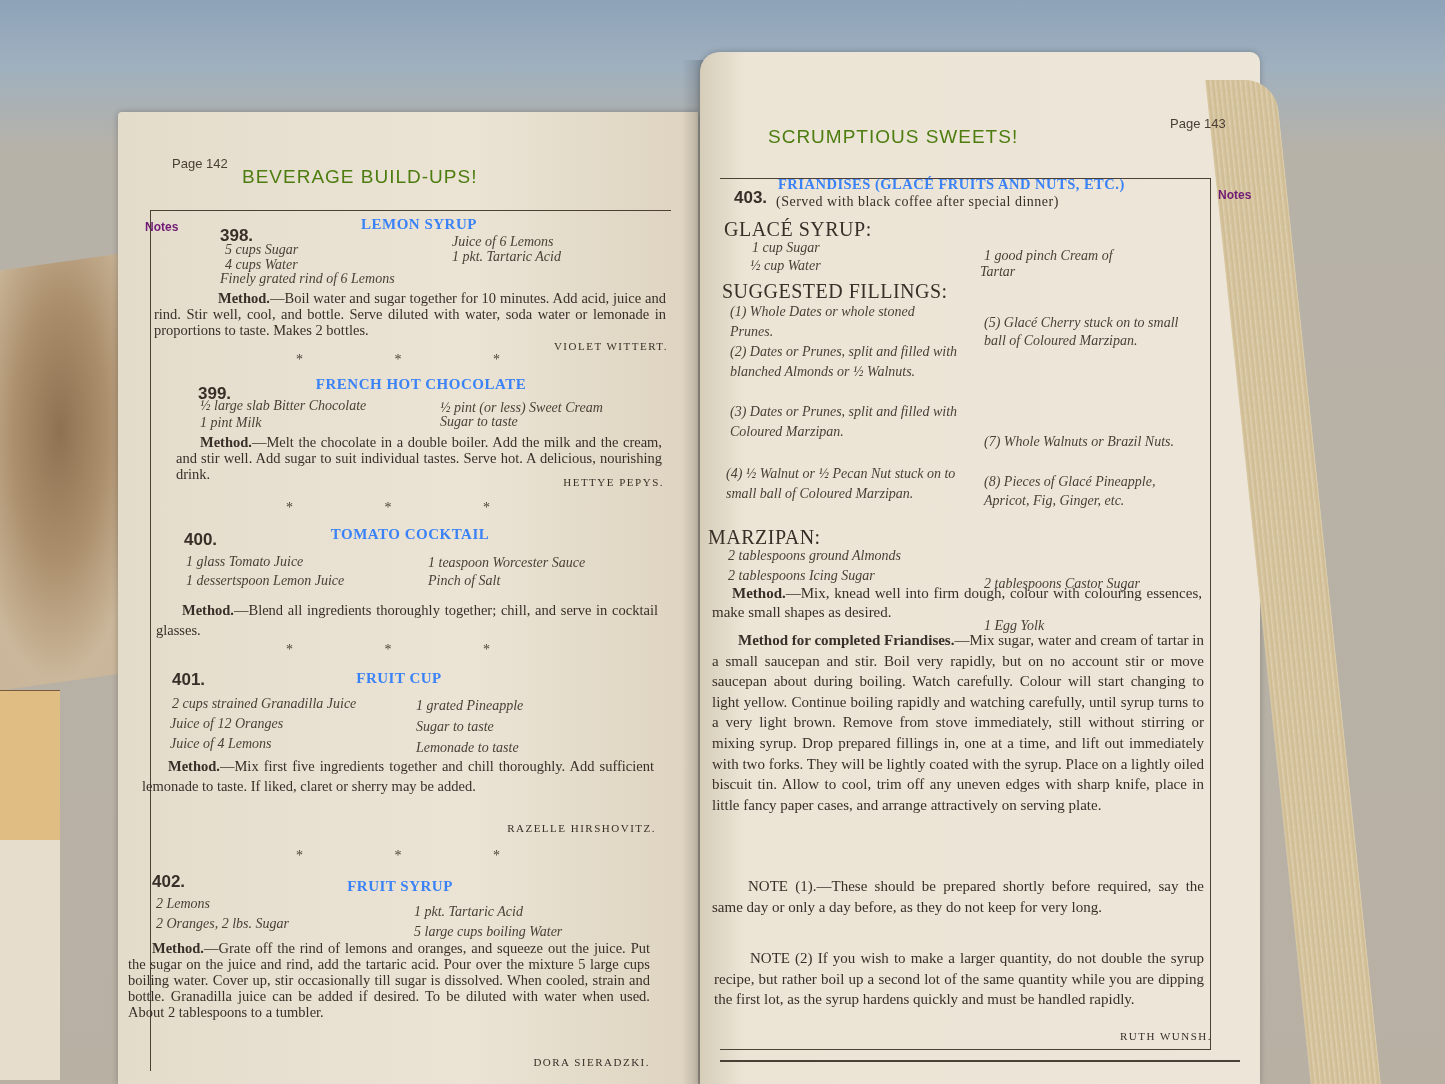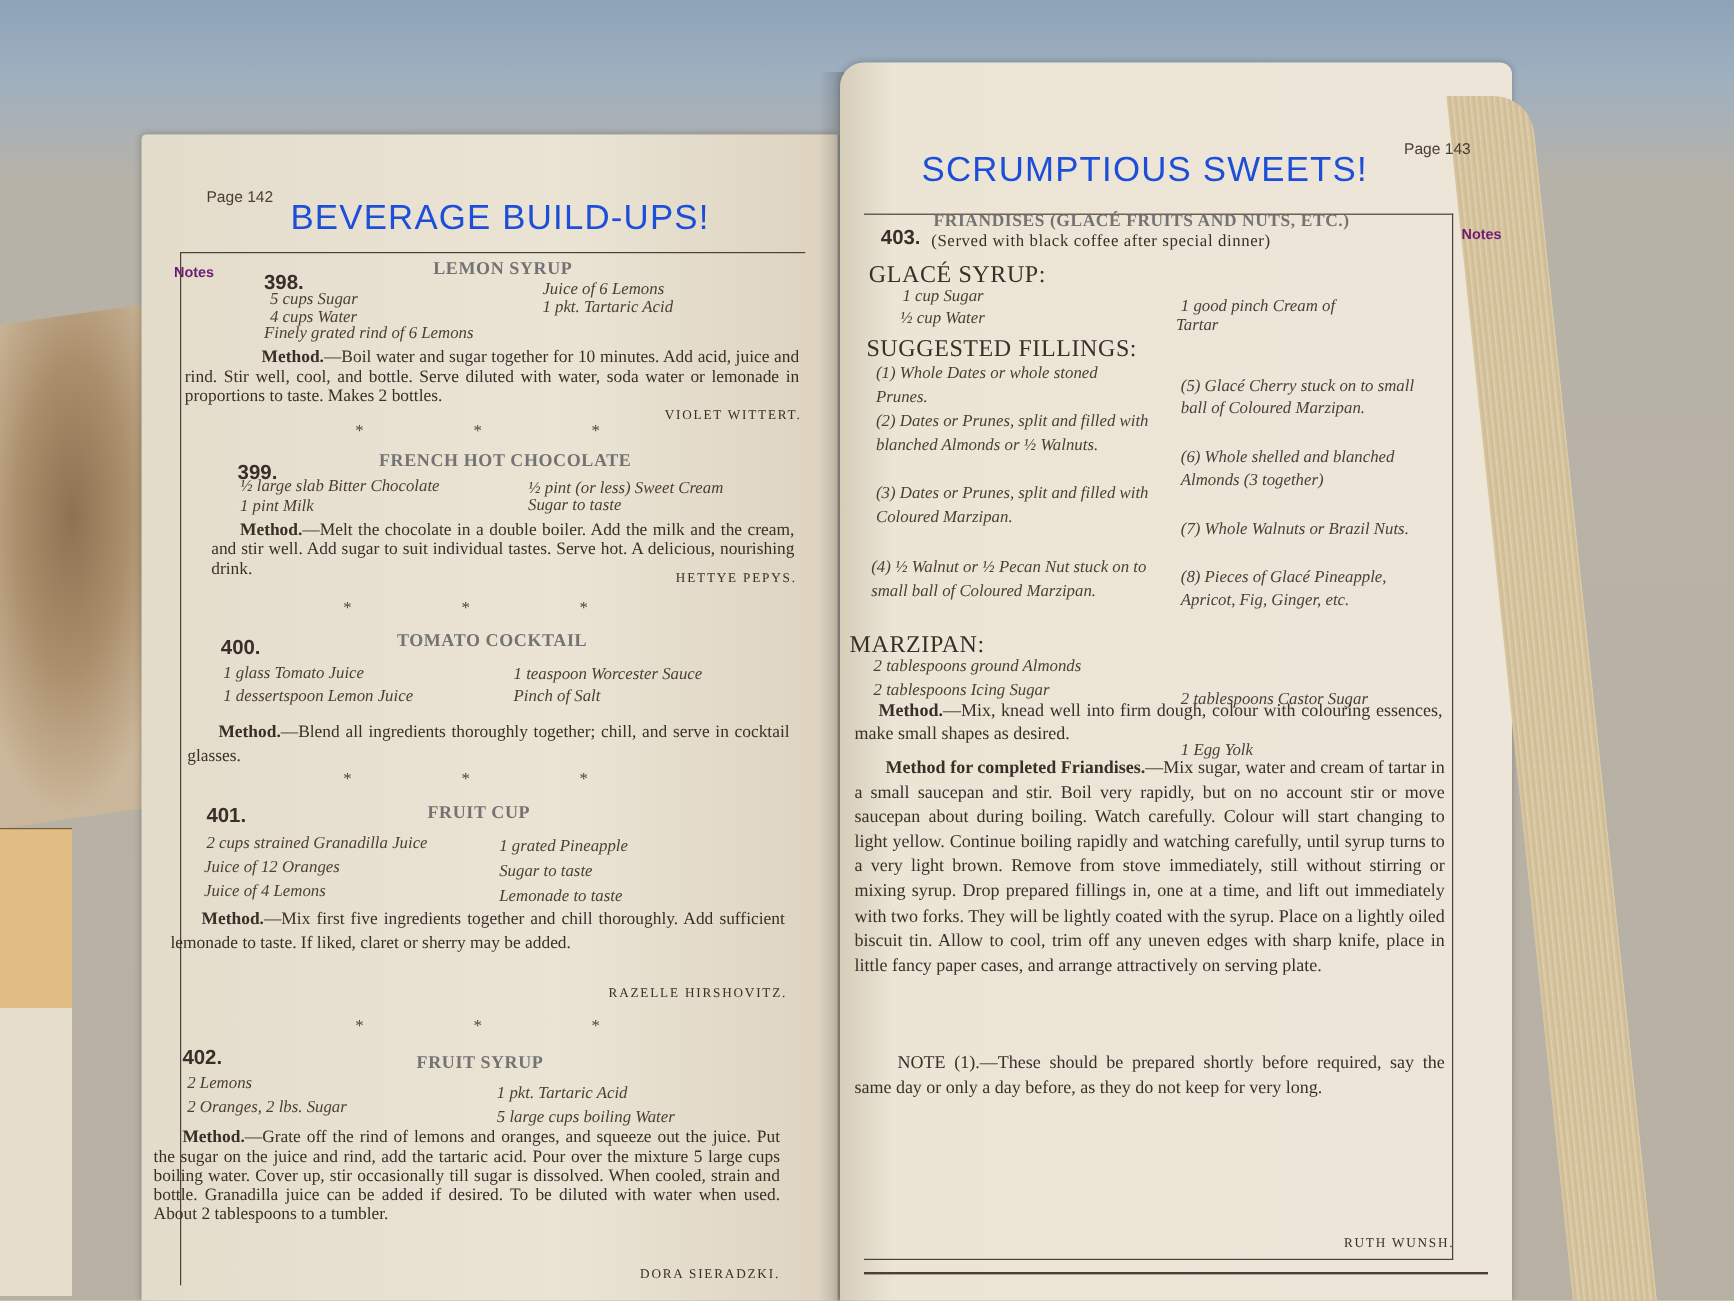--- a/index.html
+++ b/index.html
@@ -14,28 +14,28 @@
   .bg-paper{position:absolute;left:0;top:840px;width:60px;height:240px;background:#e6ddcc;}
   .page{position:absolute;background:#e9e2d2;box-shadow:0 0 6px rgba(0,0,0,.25);}
   .page-left{left:118px;top:112px;width:580px;height:972px;border-radius:4px 0 0 0;
        background:linear-gradient(90deg,#e4dccb 0%,#ebe4d5 60%,#ddd3bf 100%);}
   .page-right{left:700px;top:52px;width:560px;height:1032px;border-radius:20px 10px 0 0;
        background:linear-gradient(90deg,#d6cdb9 0%,#ece5d6 8%,#ede6d8 100%);}
   .page-edges{position:absolute;left:1258px;top:80px;width:70px;height:1004px;
        background:repeating-linear-gradient(90deg,#d9c9a6 0,#cfbb92 3px,#e0d2b2 5px);
        border-radius:0 30px 0 0;transform:skewX(6deg);}
   .page-num{position:absolute;font-family:"Liberation Sans",sans-serif;font-size:13px;color:#4a3e34;}
-  .chapter{position:absolute;font-family:"Liberation Sans",sans-serif;font-size:29px;letter-spacing:1px;color:#1d4ed8;white-space:nowrap;}
+  .chapter{position:absolute;font-family:"Liberation Sans",sans-serif;font-size:19px;letter-spacing:1px;color:#4d7c0f;white-space:nowrap;}
   .notes{position:absolute;font-family:"Liberation Sans",sans-serif;font-weight:bold;font-size:12px;color:#701a75;}
   .box{position:absolute;border:1.4px solid #4b3f36;border-bottom:none;}
   .box-left{left:150px;top:210px;width:520px;height:860px;border-right:none;}
   .box-right{left:720px;top:178px;width:490px;height:870px;border-left:none;border-bottom:1.4px solid #4b3f36;}
   .recipe{position:absolute;width:490px;}
   .rnum{position:absolute;font-family:"Liberation Sans",sans-serif;font-weight:bold;font-size:17px;color:#3a2f28;}
-  .rtitle{position:absolute;left:0;right:0;text-align:center;font-weight:bold;font-size:15px;letter-spacing:.5px;color:#737373;}
+  .rtitle{position:absolute;left:0;right:0;text-align:center;font-weight:bold;font-size:15px;letter-spacing:.5px;color:#3b82f6;}
   .ing{position:absolute;font-style:italic;font-size:14px;color:#4a3f36;white-space:nowrap;}
   .method{position:absolute;font-size:14.5px;line-height:16px;text-align:justify;color:#3a2f28;}
   .method b{font-weight:bold;}
   .author{position:absolute;right:0;font-size:11px;letter-spacing:1.5px;color:#3a2f28;}
   .stars{position:absolute;left:0;right:0;text-align:center;font-size:14px;letter-spacing:44px;color:#4a3f36;}
   .sub{position:absolute;font-size:20px;color:#3a2f28;letter-spacing:.5px;}
   .para{position:absolute;font-size:15px;line-height:20.6px;text-align:justify;color:#3a2f28;}
   .rule{position:absolute;height:1.5px;background:#4b3f36;}
   .shadow-gutter{position:absolute;left:682px;top:60px;width:40px;height:1024px;
        background:linear-gradient(90deg,rgba(0,0,0,.0),rgba(0,0,0,.18),rgba(255,255,255,.15));}
@@ -133,29 +133,29 @@
   <div class="ing" style="left:42px;top:84px;">½ cup Water</div>
   <div class="ing" style="left:276px;top:74px;">1 good pinch Cream of</div>
   <div class="ing" style="left:272px;top:90px;">Tartar</div>
 
   <div class="sub" style="left:14px;top:106px;">SUGGESTED FILLINGS:</div>
   <div class="ing" style="left:22px;top:128px;width:228px;white-space:normal;line-height:20px;">(1) Whole Dates or whole stoned Prunes.</div>
   <div class="ing" style="left:22px;top:168px;width:228px;white-space:normal;line-height:20px;">(2) Dates or Prunes, split and filled with blanched Almonds or ½ Walnuts.</div>
   <div class="ing" style="left:22px;top:228px;width:228px;white-space:normal;line-height:20px;">(3) Dates or Prunes, split and filled with Coloured Marzipan.</div>
   <div class="ing" style="left:18px;top:290px;width:232px;white-space:normal;line-height:20px;">(4) ½ Walnut or ½ Pecan Nut stuck on to small ball of Coloured Marzipan.</div>
   <div class="ing" style="left:276px;top:140px;width:196px;white-space:normal;line-height:18px;">(5) Glacé Cherry stuck on to small ball of Coloured Marzipan.</div>
-  <div class="ing" style="left:276px;top:198px;width:196px;white-space:normal;line-height:19px;">(6) Whole shelled and blanched Almonds (3 together)</div>
   <div class="ing" style="left:276px;top:258px;width:196px;white-space:normal;line-height:19px;">(7) Whole Walnuts or Brazil Nuts.</div>
   <div class="ing" style="left:276px;top:298px;width:210px;white-space:normal;line-height:19px;">(8) Pieces of Glacé Pineapple, Apricot, Fig, Ginger, etc.</div>
 
   <div class="sub" style="left:0px;top:352px;">MARZIPAN:</div>
   <div class="ing" style="left:20px;top:374px;">2 tablespoons ground Almonds</div>
   <div class="ing" style="left:20px;top:394px;">2 tablespoons Icing Sugar</div>
   <div class="ing" style="left:276px;top:382px;margin-top:20px;">2 tablespoons Castor Sugar</div>
   <div class="ing" style="left:276px;top:400px;margin-top:44px;">1 Egg Yolk</div>
   <div class="para" style="left:4px;top:410px;width:490px;text-indent:20px;line-height:19px;"><b>Method.</b><span>—Mix, knead well into firm dough, colour with colouring essences, make small shapes as desired.</span></div>
 
   <div class="para" style="left:4px;top:456px;width:492px;text-indent:26px;"><b>Method for completed Friandises.</b><span>—Mix sugar, water and cream of tartar in a small saucepan and stir. Boil very rapidly, but on no account stir or move saucepan about during boiling. Watch carefully. Colour will start changing to light yellow. Continue boiling rapidly and watching carefully, until syrup turns to a very light brown. Remove from stove immediately, still without stirring or mixing syrup. Drop prepared fillings in, one at a time, and lift out immediately with two forks. They will be lightly coated with the syrup. Place on a lightly oiled biscuit tin. Allow to cool, trim off any uneven edges with sharp knife, place in little fancy paper cases, and arrange attractively on serving plate.</span></div>
   <div class="para" style="left:4px;top:702px;width:492px;text-indent:36px;">NOTE (1).—These should be prepared shortly before required, say the same day or only a day before, as they do not keep for very long.</div>
+  <div class="para" style="left:6px;top:774px;width:490px;text-indent:36px;">NOTE (2) If you wish to make a larger quantity, do not double the syrup recipe, but rather boil up a second lot of the same quantity while you are dipping the first lot, as the syrup hardens quickly and must be handled rapidly.</div>
   <div class="author" style="top:856px;right:-10px;">RUTH WUNSH.</div>
 </div>
 
 <div class="rule" style="left:720px;top:1060px;width:520px;"></div>
 
 </body></html>

